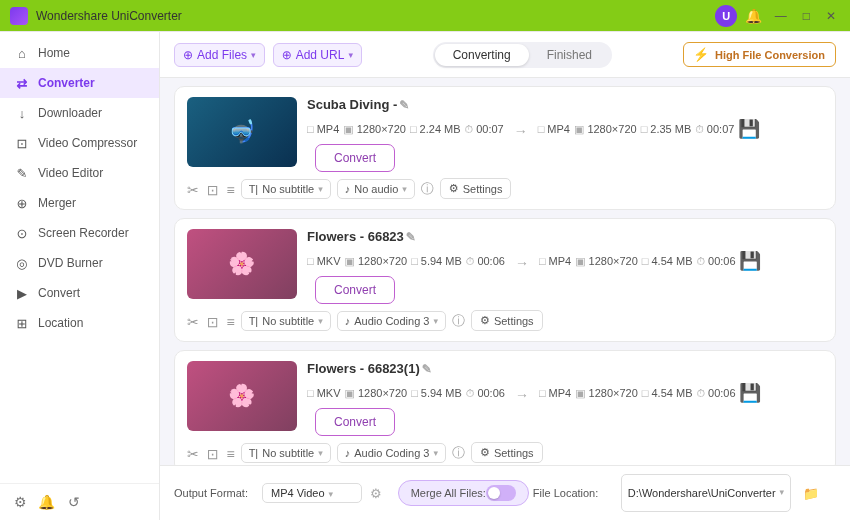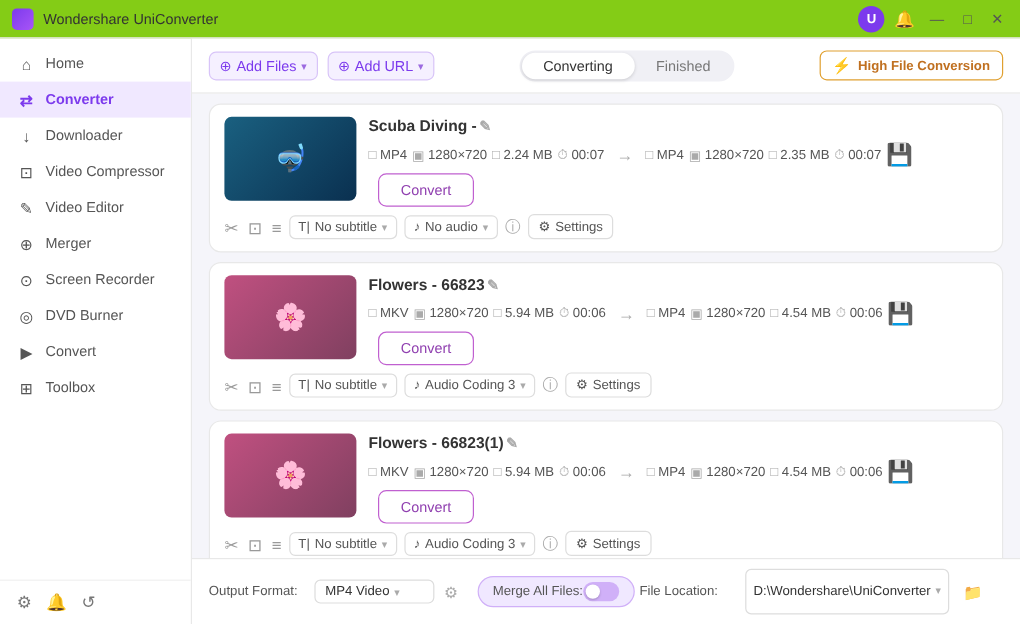--- a/index.html
+++ b/index.html
@@ -461,21 +461,21 @@
         <div class="nav-item">
           <span class="nav-icon">◎</span>
           <span>DVD Burner</span>
         </div>
         <div class="nav-item">
           <span class="nav-icon">▶</span>
           <span>Convert</span>
         </div>
         <div class="nav-item">
           <span class="nav-icon">⊞</span>
-          <span>Toolbox</span>
+          <span>Location</span>
         </div>
       </div>
       <div class="sidebar-footer">
         <span class="footer-icon">⚙</span>
         <span class="footer-icon">🔔</span>
         <span class="footer-icon">↺</span>
       </div>
     </div>
 
     <div class="main-content">

